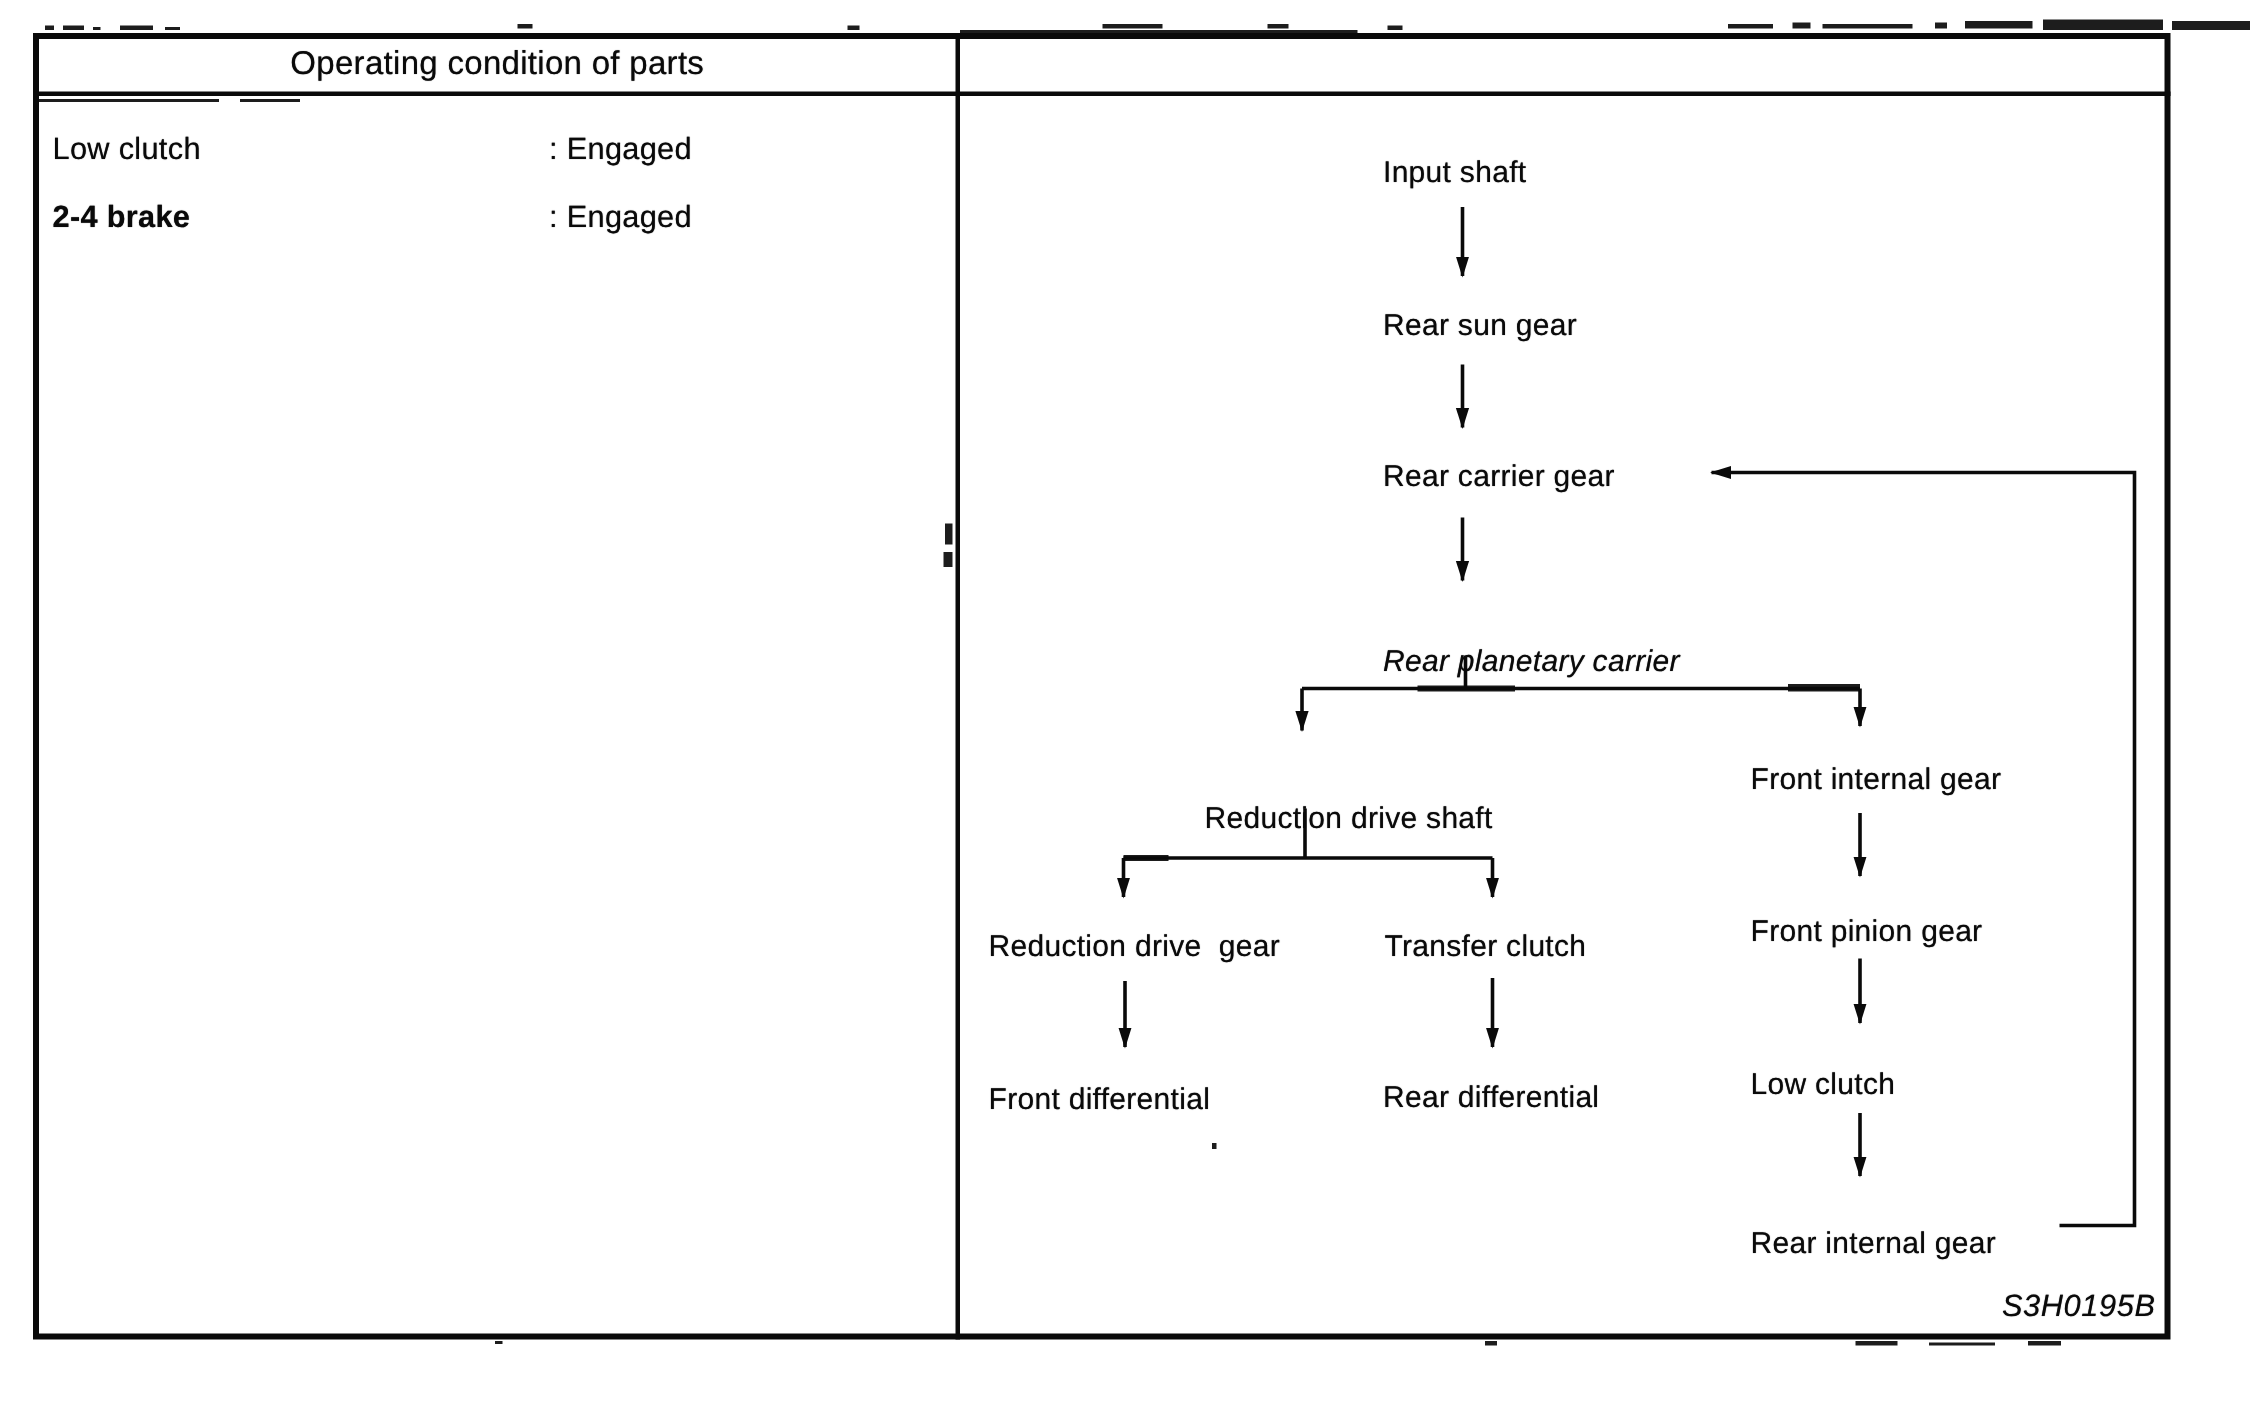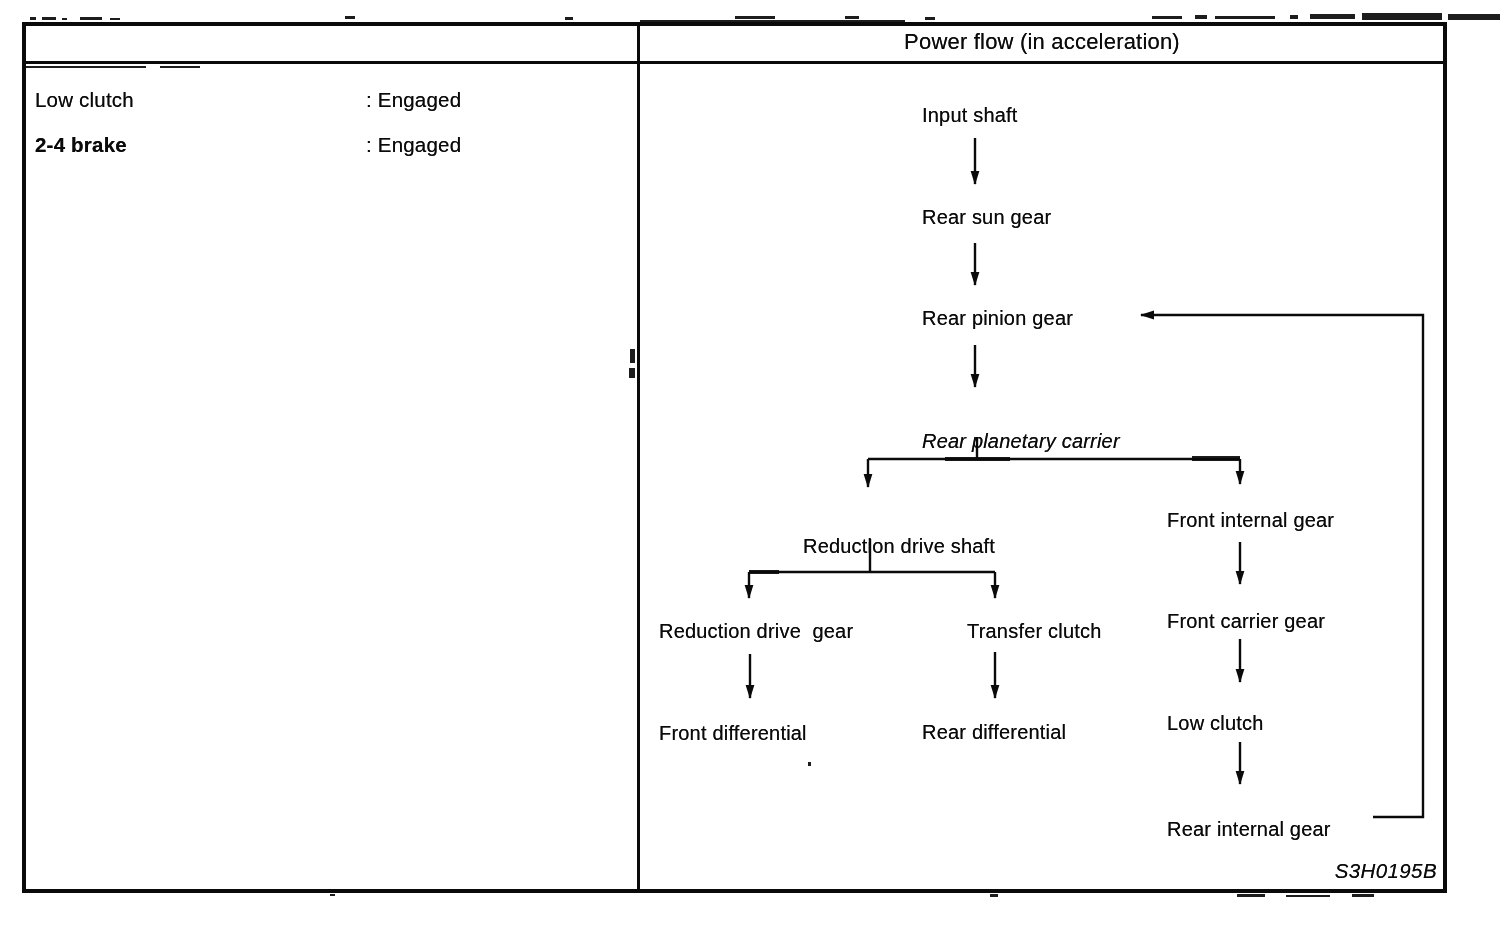--- a/index.html
+++ b/index.html
@@ -29,21 +29,21 @@
 </style>
 </head>
 <body>
 
 <div class="page">
 
   <div class="frame"></div>
   <div class="col-divider"></div>
   <div class="header-sep"></div>
 
-  <div class="txt hdr" style="left:641px; top:29px; width:802px;">Power flow (in acceleration)</div>
+  <div class="txt hdr" style="left:26px; top:29px; width:611px;">Operating condition of parts</div>
 
   <div>
     <span class="txt" style="left:35px; top:87px;">Low clutch</span>
     <span class="txt" style="left:366px; top:87px;">: Engaged</span>
   </div>
   <div>
     <span class="txt" style="left:35px; top:132px;font-weight:bold;">2-4 brake</span>
     <span class="txt" style="left:366px; top:132px;">: Engaged</span>
   </div>
 
@@ -105,27 +105,27 @@
       <rect x="330" y="894" width="5" height="2"></rect>
         <rect x="990" y="894" width="8" height="3"></rect>
       <rect x="1237" y="894" width="28" height="3"></rect>
         <rect x="1286" y="895" width="44" height="2"></rect>
       <rect x="1352" y="894" width="22" height="3"></rect>
     </g>
   </svg>
 
   <div class="node" style="left:922px; top:102px;">Input shaft</div>
   <div class="node" style="left:922px; top:204px;">Rear sun gear</div>
-  <div class="node" style="left:922px; top:305px;">Rear pinion gear</div>
+  <div class="node" style="left:922px; top:305px;">Rear carrier gear</div>
   <div class="node" style="left:922px; top:428px;font-style:italic;">Rear planetary carrier</div>
   <div class="node" style="left:803px; top:508px;margin-top:25px;">Reduction drive shaft</div>
   <div class="node" style="left:1167px; top:507px;">Front internal gear</div>
   <div class="node" style="left:659px; top:618px;">Reduction drive  gear</div>
-  <div class="node" style="left:967px; top:618px;">Transfer clutch</div>
-  <div class="node" style="left:1167px; top:608px;">Front carrier gear</div>
+  <div class="node" style="left:923px; top:618px;">Transfer clutch</div>
+  <div class="node" style="left:1167px; top:608px;">Front pinion gear</div>
   <div class="node" style="left:659px; top:720px;">Front differential</div>
   <div class="node" style="left:922px; top:719px;">Rear differential</div>
   <div class="node" style="left:1167px; top:710px;">Low clutch</div>
   <div class="node" style="left:1167px; top:806px;margin-top:10px;">Rear internal gear</div>
 
   <div class="figcode">S3H0195B</div>
 
 </div>
 
 </body></html>

